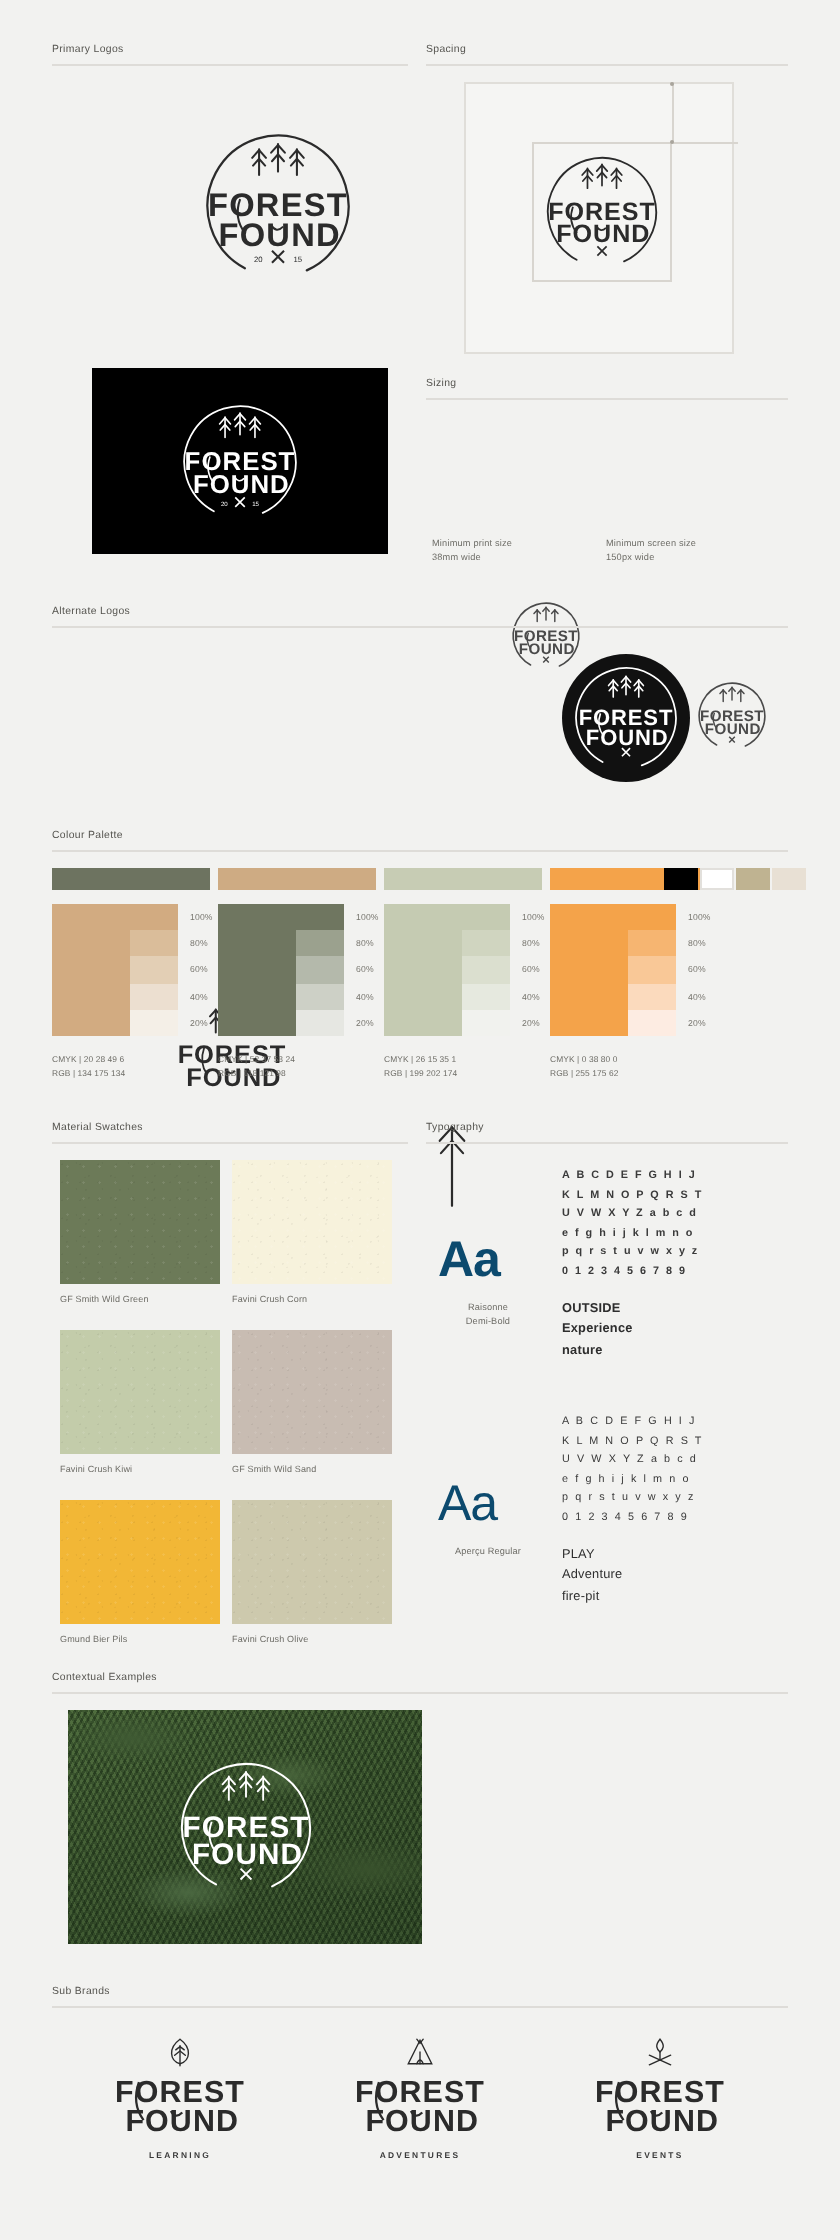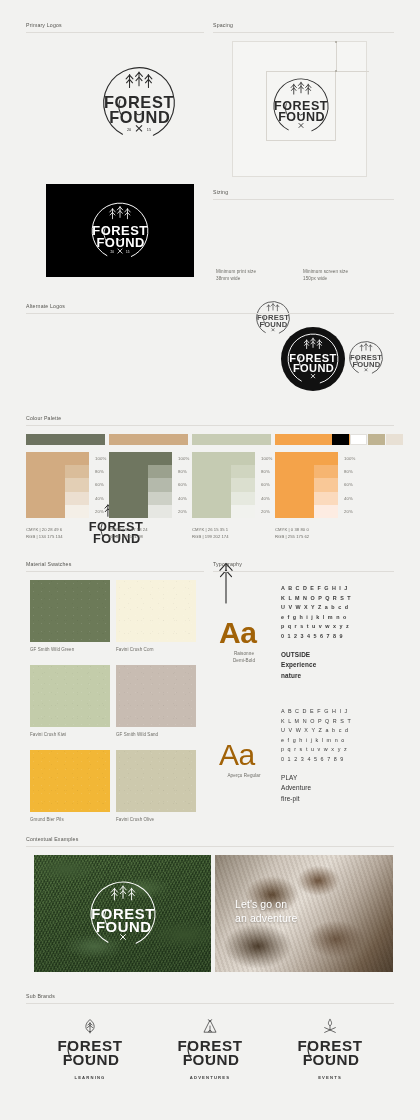--- a/index.html
+++ b/index.html
@@ -50,21 +50,21 @@
       radial-gradient(circle at 63% 11%, rgba(0,0,0,.08) .4px, transparent .5px),
       radial-gradient(circle at 31% 72%, rgba(0,0,0,.09) .4px, transparent .5px),
       radial-gradient(circle at 84% 58%, rgba(0,0,0,.07) .4px, transparent .5px),
       radial-gradient(circle at 47% 41%, rgba(255,255,255,.22) .5px, transparent .6px),
       radial-gradient(circle at 76% 88%, rgba(0,0,0,.08) .4px, transparent .5px);
     background-size:9px 9px, 13px 13px, 11px 11px, 15px 15px, 8px 8px, 17px 17px;
   }
   .mat-label { position:absolute; font-size:4.5px; color:#6d6c66; letter-spacing:.08px; }
 
   
-  .aa { position:absolute; font-size:30px; line-height:1; letter-spacing:-.5px; color:#a16207; }
+  .aa { position:absolute; font-size:25px; line-height:1; letter-spacing:-.5px; color:#0c4a6e; }
   .aa.reg { font-weight:400; }
   .aa.demi { font-weight:700; }
   .face-name { position:absolute; font-size:4.6px; line-height:1.6; color:#6d6c66; text-align:center; white-space:pre-line; letter-spacing:.08px; }
   .charset { position:absolute; font-size:5.4px; line-height:1.78; color:#3a3a3a; letter-spacing:1.05px; white-space:pre-line; }
   .charset.demi { font-weight:700; letter-spacing:1.0px; }
   .samples { position:absolute; font-size:6.4px; line-height:1.62; color:#2e2e2e; letter-spacing:.12px; white-space:pre-line; }
   .samples.demi { font-weight:700; }
 
   
   .photo { position:absolute; overflow:hidden; }
@@ -494,25 +494,20 @@
           <text x="102" y="146" font-size="38" text-anchor="middle" letter-spacing="1.5">FOUND</text>
         </g>
         <g fill="none" stroke="#fff" stroke-width="2.4">
           <path d="M56 92 q-8 22 6 40"></path>
           <path d="M93 166 l14 -14 M93 152 l14 14"></path>
         </g>
       </svg>
     </div>
   </div>
 
-  <div class="photo" style="left:215px; top:855px; width:178px; height:117px;">
-    <div class="person-photo"></div>
-    <div class="overlay-text" style="left:20px; top:43px;">Let's go on
-an adventure</div>
-  </div>
 
   <div class="sec-head" style="left:26px; top:993px;">Sub Brands</div>
   <div class="sec-rule" style="left:26px; top:1003px; width:368px;"></div>
 
   <div id="sub-brands">
       <div class="sub" style="left: 52px; top: 1018px; width: 76px;">
         <div style="width: 16px; height: 16px; margin: 0px auto 1px;"><svg viewBox="0 0 60 60">
             <g fill="none" stroke="#2b2b2b" stroke-width="2.6" stroke-linecap="round">
               <path d="M30 56 V18"></path>
               <path d="M30 52 C10 46 8 22 30 6 C52 22 50 46 30 52 Z"></path>

